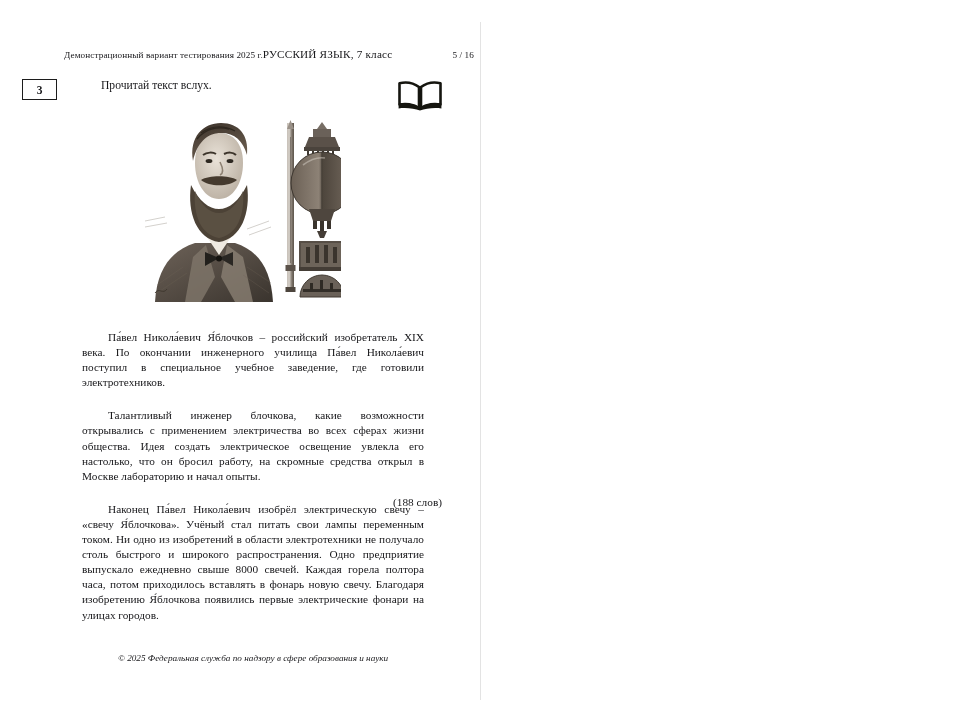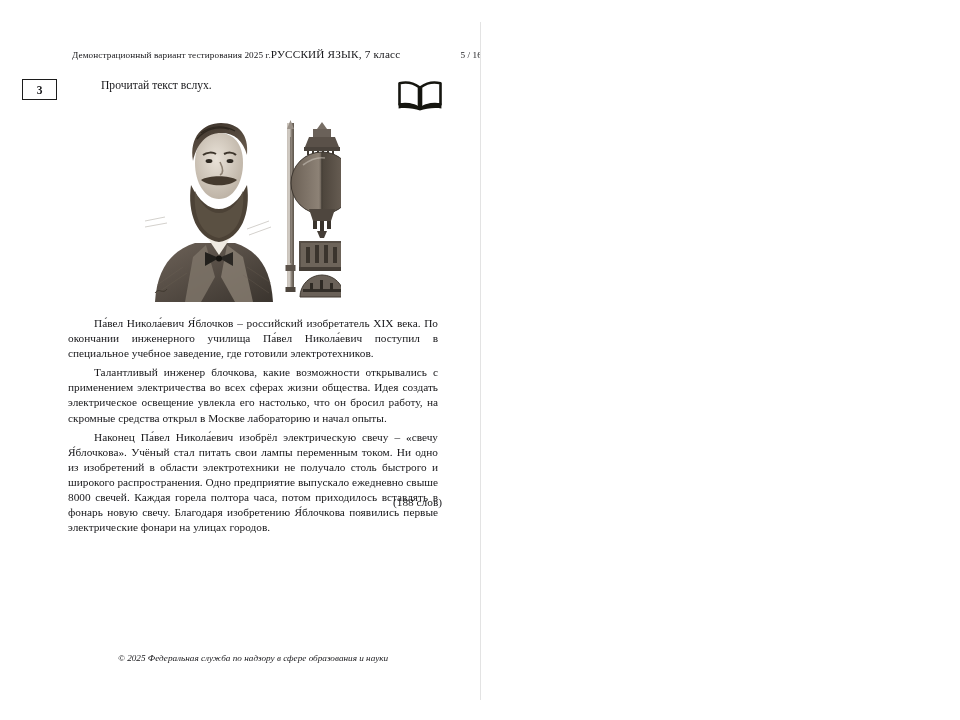--- a/index.html
+++ b/index.html
@@ -41,21 +41,21 @@
   
   .runhead {
     position: absolute;
     top: 48px;
     display: flex;
     align-items: baseline;
     font-size: 9.2px;
     letter-spacing: .1px;
     white-space: nowrap;
   }
-  .page-left .runhead  { left: 72px;  width: 378px; }
+  .page-left .runhead  { left: 64px;  width: 378px; }
   .runhead .rh-left   { }
   .runhead .rh-right  { margin-left: auto; display: flex; align-items: baseline; gap: 14px; }
   .rh-subject { font-size: 11.2px; letter-spacing: .2px; }
   .rh-pageno  { font-size: 9.2px; margin-left: 46px; }
 
   
   .task {
     position: absolute;
     top: 78px;
     display: flex;
@@ -109,21 +109,21 @@
     position: absolute;
     left: 64px;
     top: 312px;
     width: 378px;
     font-size: 11.3px;
     line-height: 15.1px;
     text-align: justify;
     text-justify: inter-word;
   }
   .reading-text p {
-    margin: 4px;
+    margin: 18px;
     text-indent: 26px;
   }
   .wordcount {
     position: absolute;
     left: 64px;
     top: 496px;
     width: 378px;
     text-align: right;
     font-size: 11.3px;
   }

